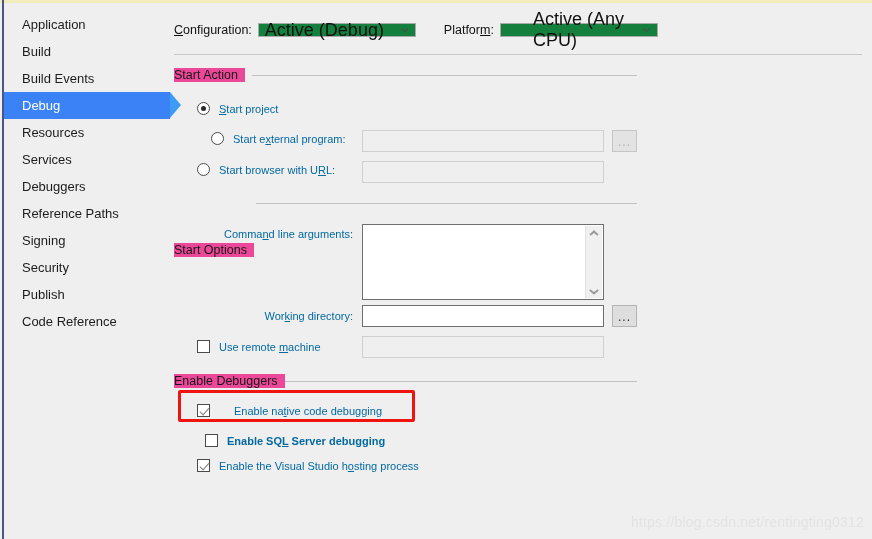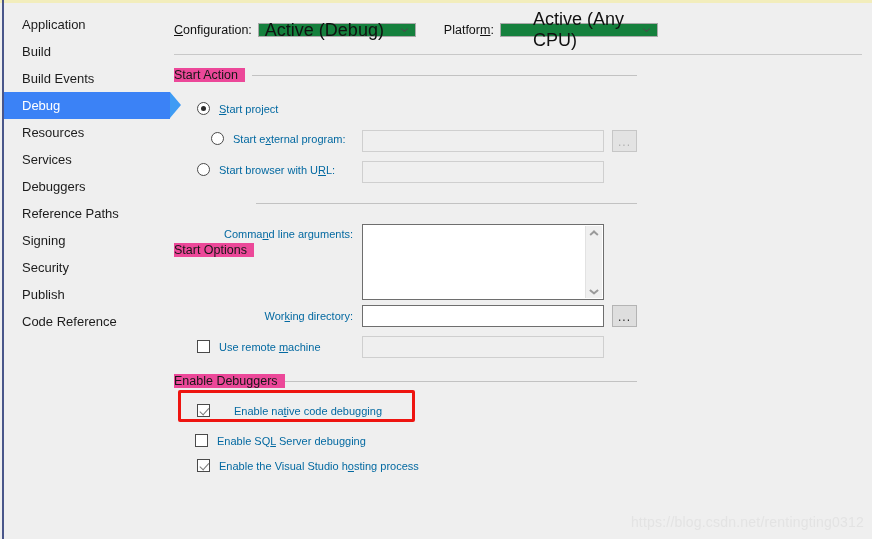--- a/index.html
+++ b/index.html
@@ -381,21 +381,21 @@
     <div class="tbox" style="position:absolute; left:193px; top:332px; width:242px;"></div>
 
     <div class="group-title" style="left:5px; top:370px;">Enable Debuggers</div>
     <div class="group-line" style="left:108px; top:377px; width:360px;"></div>
 
     <div class="row" style="left:28px; top:400px;gap:15px;">
       <span class="cbox on"></span>
       <span class="lbl">Enable na<u>t</u>ive code debugging</span>
     </div>
 
-    <div class="row" style="left:26px; top:430px;">
+    <div class="row" style="left:36px; top:430px;font-weight:bold;">
       <span class="cbox"></span>
       <span class="lbl">Enable SQ<u>L</u> Server debugging</span>
     </div>
 
     <div class="row" style="left:28px; top:455px;">
       <span class="cbox on"></span>
       <span class="lbl">Enable the Visual Studio h<u>o</u>sting process</span>
     </div>
 
     <div class="redbox" style="left:9px; top:386px; width:237px; height:32px;"></div>

